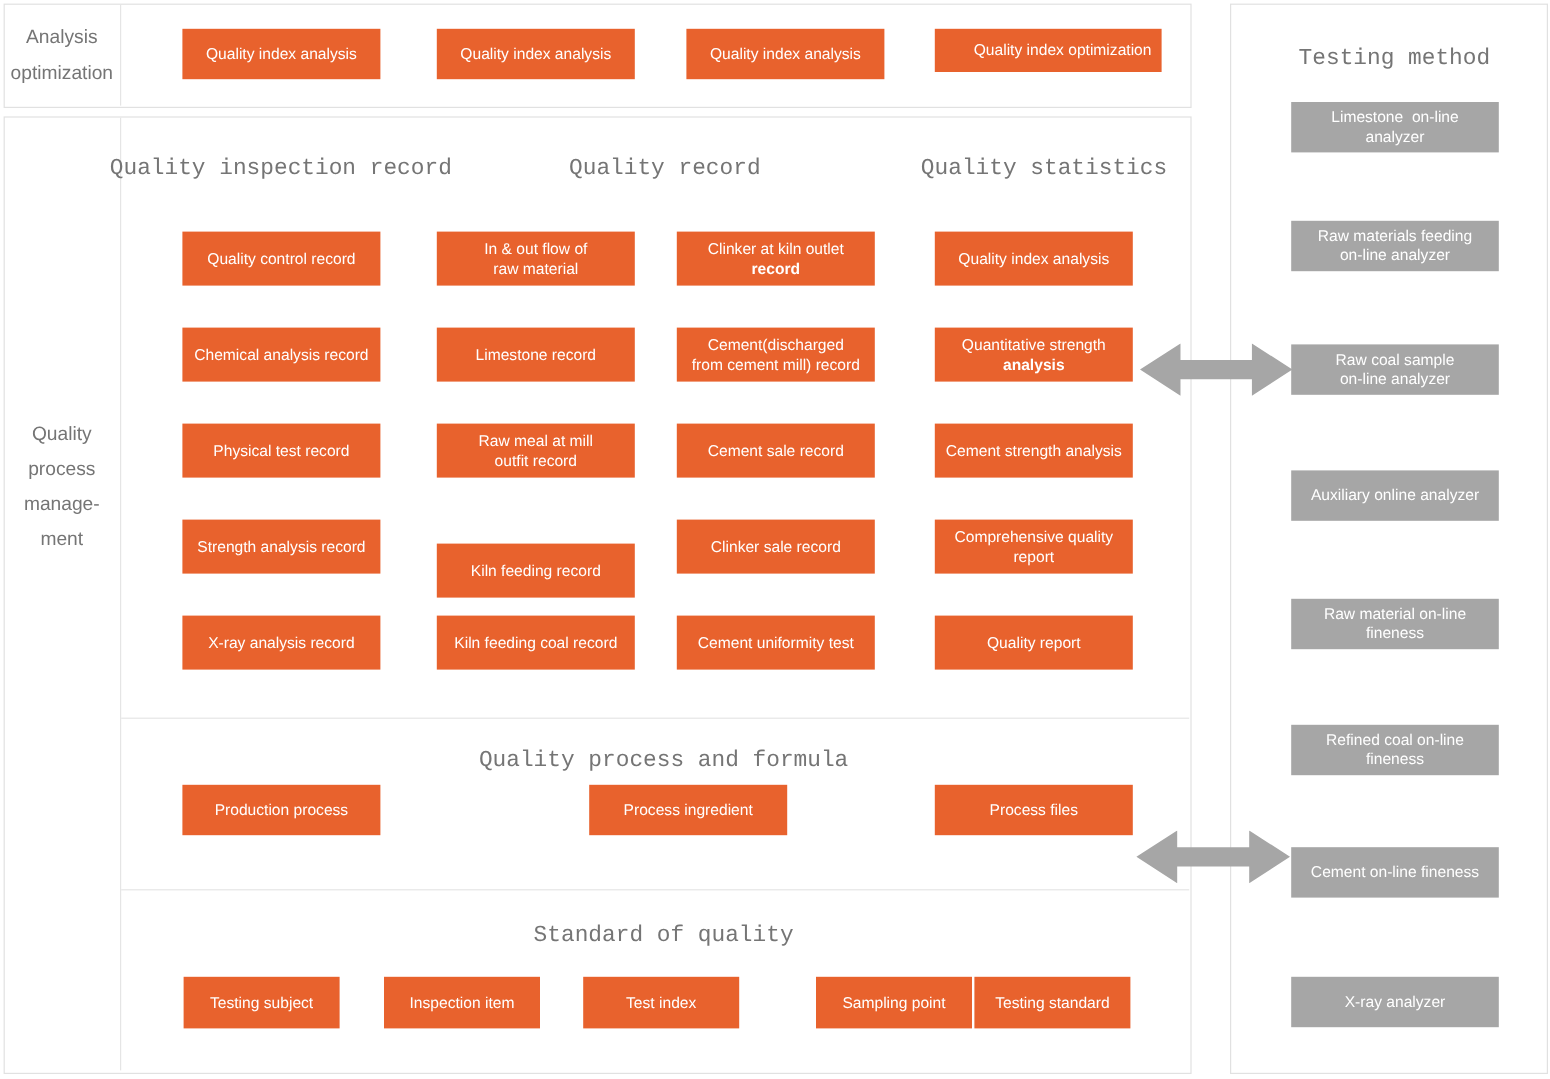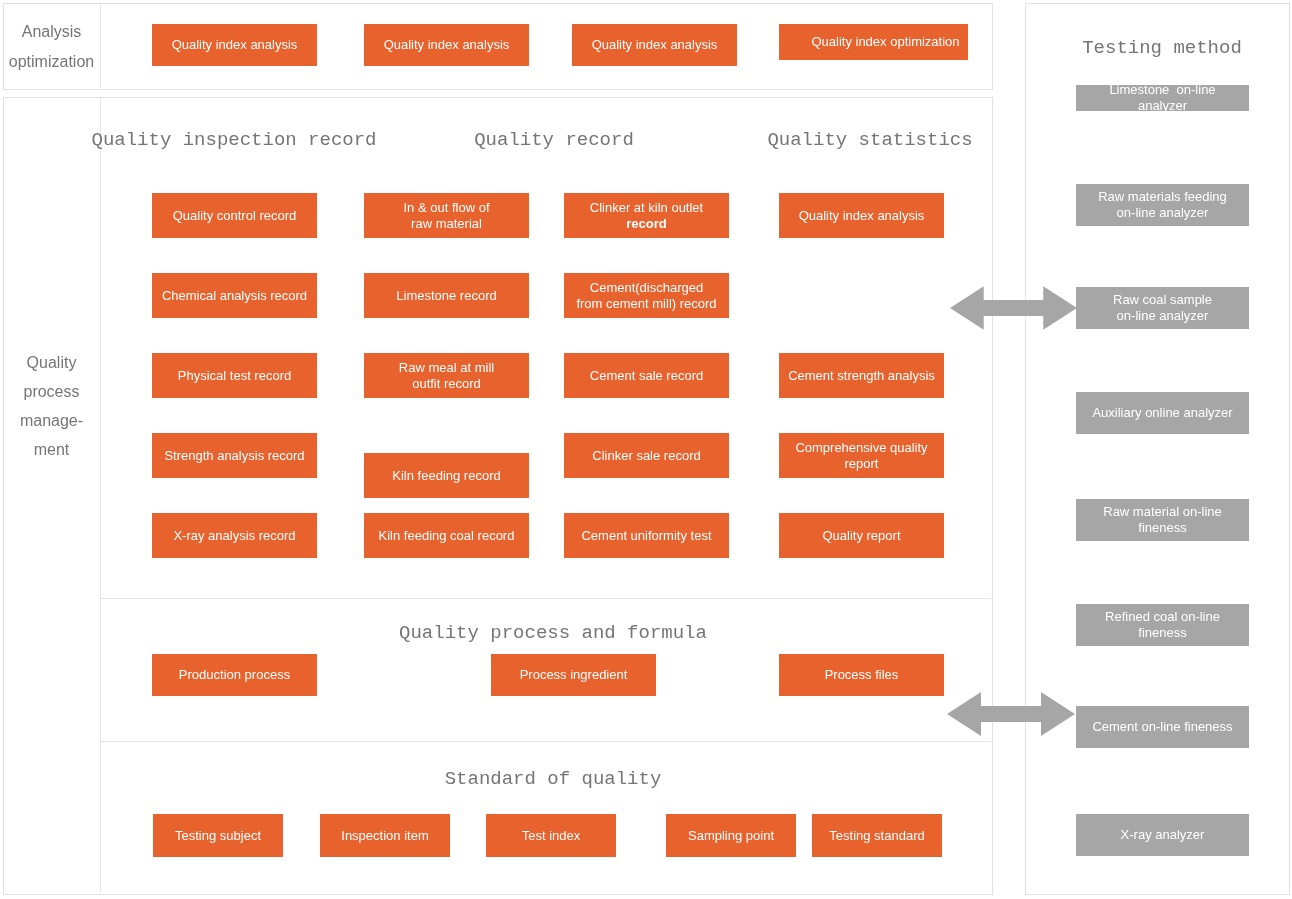--- a/index.html
+++ b/index.html
@@ -93,20 +93,24 @@
     <div class="btn orange" style="left: 152px; top: 273px; width: 165px; height: 45px;">
       <div>Chemical analysis record</div>
     </div>
     <div class="btn orange" style="left: 364px; top: 273px; width: 165px; height: 45px;">
       <div>Limestone record</div>
     </div>
     <div class="btn orange" style="left: 564px; top: 273px; width: 165px; height: 45px;">
       <div>Cement(discharged</div>
       <div>from cement mill) record</div>
     </div>
+    <div class="btn orange" style="left: 779px; top: 273px; width: 165px; height: 45px;">
+      <div>Quantitative strength</div>
+      <div style="font-weight: bold;">analysis</div>
+    </div>
     <div class="btn orange" style="left: 152px; top: 353px; width: 165px; height: 45px;">
       <div>Physical test record</div>
     </div>
     <div class="btn orange" style="left: 364px; top: 353px; width: 165px; height: 45px;">
       <div>Raw meal at mill</div>
       <div>outfit record</div>
     </div>
     <div class="btn orange" style="left: 564px; top: 353px; width: 165px; height: 45px;">
       <div>Cement sale record</div>
     </div>
@@ -149,27 +153,27 @@
     </div>
     <div class="btn orange" style="left: 153px; top: 814px; width: 130px; height: 43px;">
       <div>Testing subject</div>
     </div>
     <div class="btn orange" style="left: 320px; top: 814px; width: 130px; height: 43px;">
       <div>Inspection item</div>
     </div>
     <div class="btn orange" style="left: 486px; top: 814px; width: 130px; height: 43px;">
       <div>Test index</div>
     </div>
-    <div class="btn orange" style="left: 666px; top: 814px; width: 130px; height: 43px;">
+    <div class="btn orange" style="left: 680px; top: 814px; width: 130px; height: 43px;">
       <div>Sampling point</div>
     </div>
     <div class="btn orange" style="left: 812px; top: 814px; width: 130px; height: 43px;">
       <div>Testing standard</div>
     </div>
-    <div class="btn gray" style="left: 1076px; top: 85px; width: 173px; height: 26px;">
+    <div class="btn gray" style="left: 1076px; top: 85px; width: 173px; height: 42px;">
       <div>Limestone  on-line</div>
       <div>analyzer</div>
     </div>
     <div class="btn gray" style="left: 1076px; top: 184px; width: 173px; height: 42px;">
       <div>Raw materials feeding</div>
       <div>on-line analyzer</div>
     </div>
     <div class="btn gray" style="left: 1076px; top: 287px; width: 173px; height: 42px;">
       <div>Raw coal sample</div>
       <div>on-line analyzer</div>

